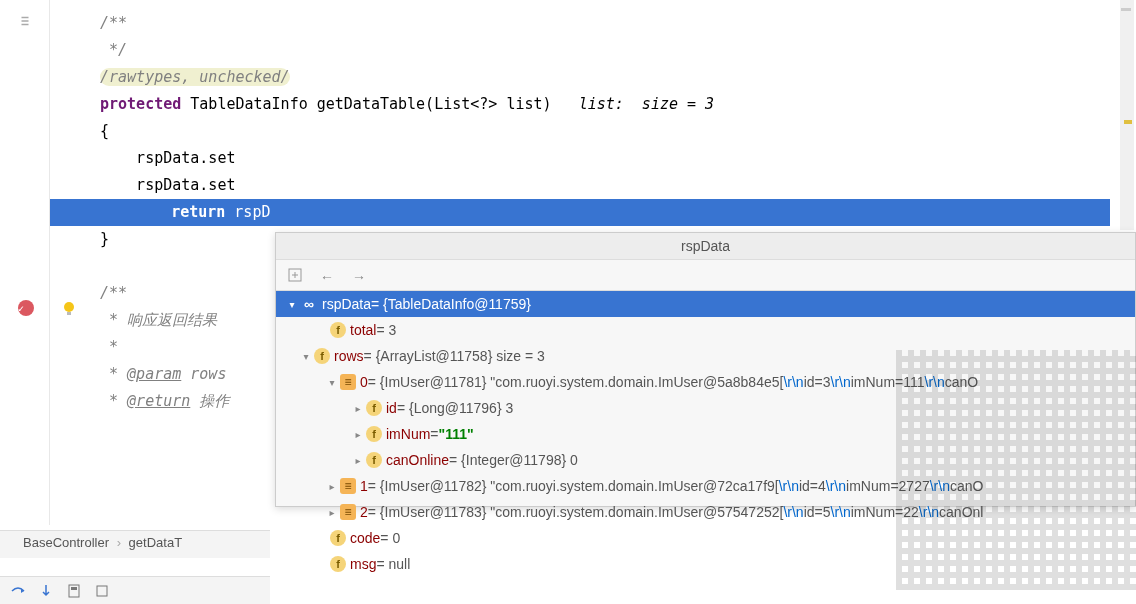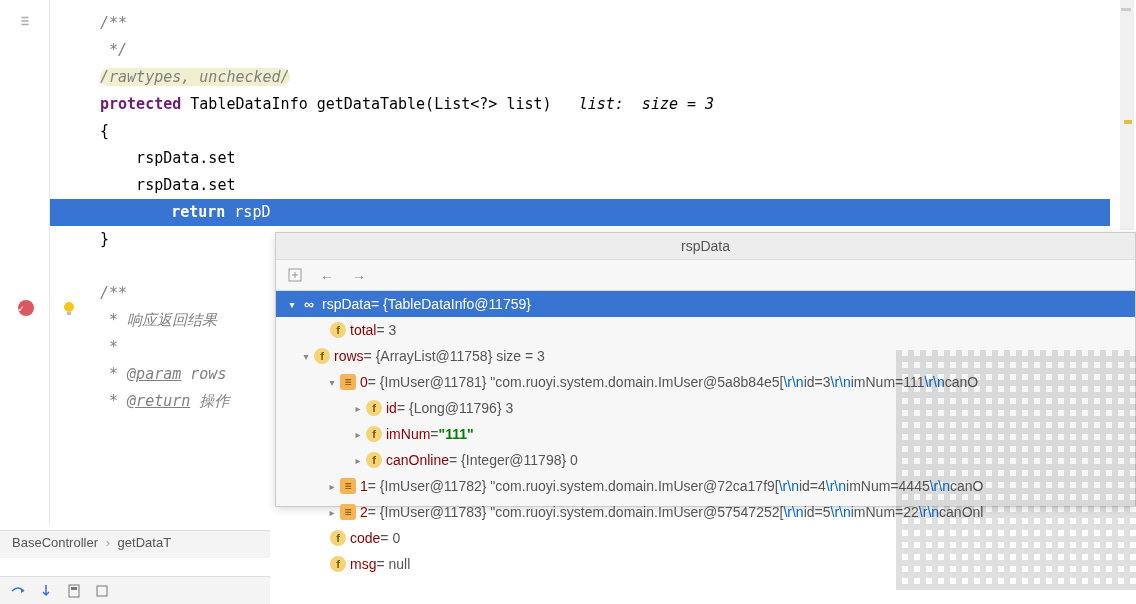--- a/index.html
+++ b/index.html
@@ -83,21 +83,21 @@
   color: #fff;
 }
 .breadcrumbs {
   position: absolute;
   left: 0;
   top: 530px;
   width: 270px;
   height: 28px;
   background: #f4f4f4;
   border-top: 1px solid #ddd;
-  padding: 4px 12px;
+  padding: 4px 23px;
   font-size: 13px;
   font-family: "Segoe UI", sans-serif;
   color: #555;
 }
 .breadcrumb-sep { color: #aaa; margin: 0 4px; }
 .debug-popup {
   position: absolute;
   left: 275px;
   top: 232px;
   width: 861px;
@@ -379,21 +379,21 @@
 
     <div class="tree-row">
       <span class="tree-indent" style="width:40px"></span>
       <span class="tree-arrow">▸</span>
       <span class="tree-icon icon-arr">≡</span>
       <span class="tree-label">1</span>
         <span class="tree-val"> = {ImUser@11782} "com.ruoyi.system.domain.ImUser@72ca17f9[</span>
         <span class="tree-esc">\r\n</span>
         <span class="tree-val"> id=4</span>
         <span class="tree-esc">\r\n</span>
-        <span class="tree-val"> imNum=4445</span>
+        <span class="tree-val"> imNum=2727</span>
         <span class="tree-esc">\r\n</span>
         <span class="tree-val"> canO</span>
     </div>
 
     <div class="tree-row">
       <span class="tree-indent" style="width:40px"></span>
       <span class="tree-arrow">▸</span>
       <span class="tree-icon icon-arr">≡</span>
       <span class="tree-label">2</span>
         <span class="tree-val"> = {ImUser@11783} "com.ruoyi.system.domain.ImUser@57547252[</span>

